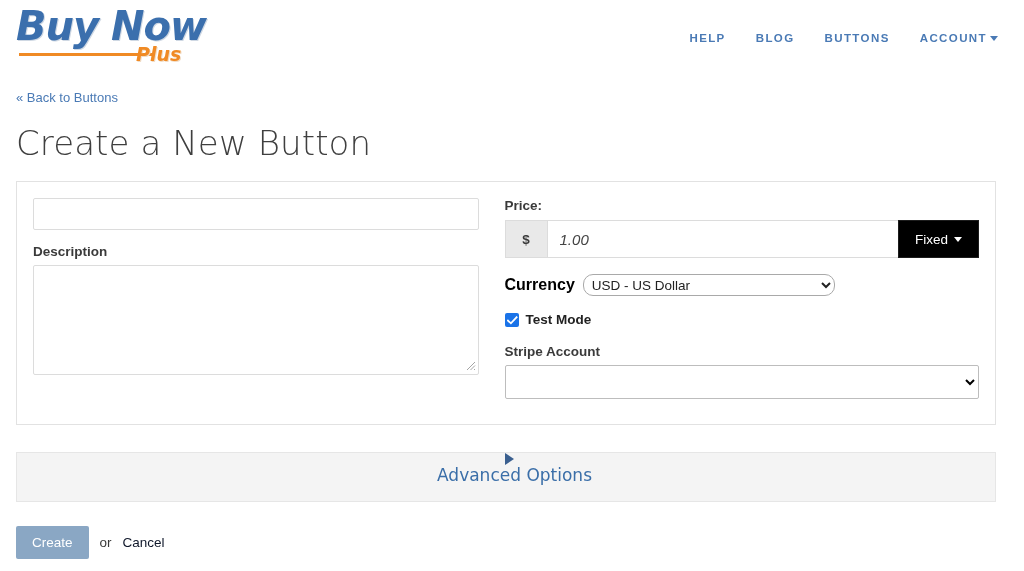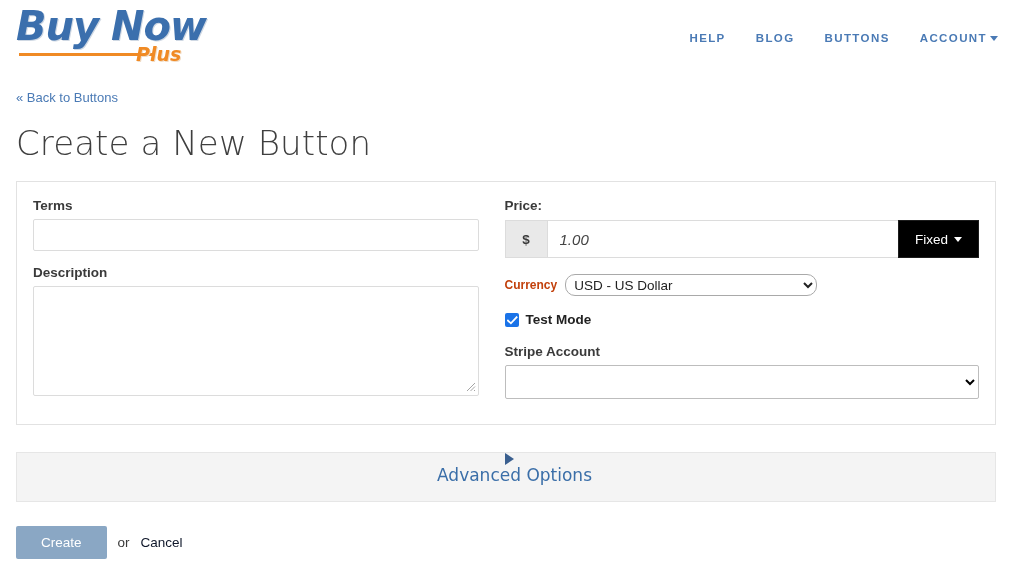--- a/index.html
+++ b/index.html
@@ -234,23 +234,23 @@
   }
 
   
   .currency-row {
     display: flex;
     align-items: center;
     gap: 8px;
     margin-bottom: 16px;
   }
   .currency-label {
-    font-size: 12px;
-    font-weight: bold;
-    color: #c2410c;
+    font-size: 16px;
+    font-weight: bold;
+    color: #000000;
     white-space: nowrap;
   }
   .native-select {
     height: 22px;
     border: 1px solid #a9a9a9;
     border-radius: 2px;
     background: #ffffff;
     font-size: 13.5px;
     font-family: "Liberation Sans", sans-serif;
     color: #222;
@@ -326,21 +326,21 @@
     margin-top: 24px;
     display: flex;
     align-items: center;
     gap: 11px;
   }
   .btn-create {
     background: #8aa7c4;
     color: #ffffff;
     border: none;
     border-radius: 2px;
-    padding: 9px 25px;
+    padding: 9px 16px;
     font-size: 13.5px;
     font-family: "Liberation Sans", sans-serif;
     cursor: pointer;
   }
   .or-text { font-size: 13.5px; color: #3a3a3a; }
   .cancel-link {
     font-size: 13.5px;
     color: #0f172a;
     text-decoration: none;
     cursor: pointer;
@@ -369,21 +369,20 @@
 <div class="page">
 
   <a class="back-link" href="#">« Back to Buttons</a>
 
   <h1 class="page-title">Create a New Button</h1>
 
   <div class="card">
 
     <div class="col-left">
       <div class="field-block">
-        <label class="field-label">Terms</label>
         <input class="text-input" type="text" value="" style="">
       </div>
 
       <div class="field-block">
         <label class="field-label">Description</label>
         <div class="textarea-wrap">
           <textarea class="textarea" style=""></textarea>
           <svg class="resize-grip" viewBox="0 0 10 10">
             <path d="M9,1 L1,9 M9,4.5 L4.5,9 M9,8 L8,9" stroke="#9a9a9a" stroke-width="0.9" fill="none"></path>
           </svg>

